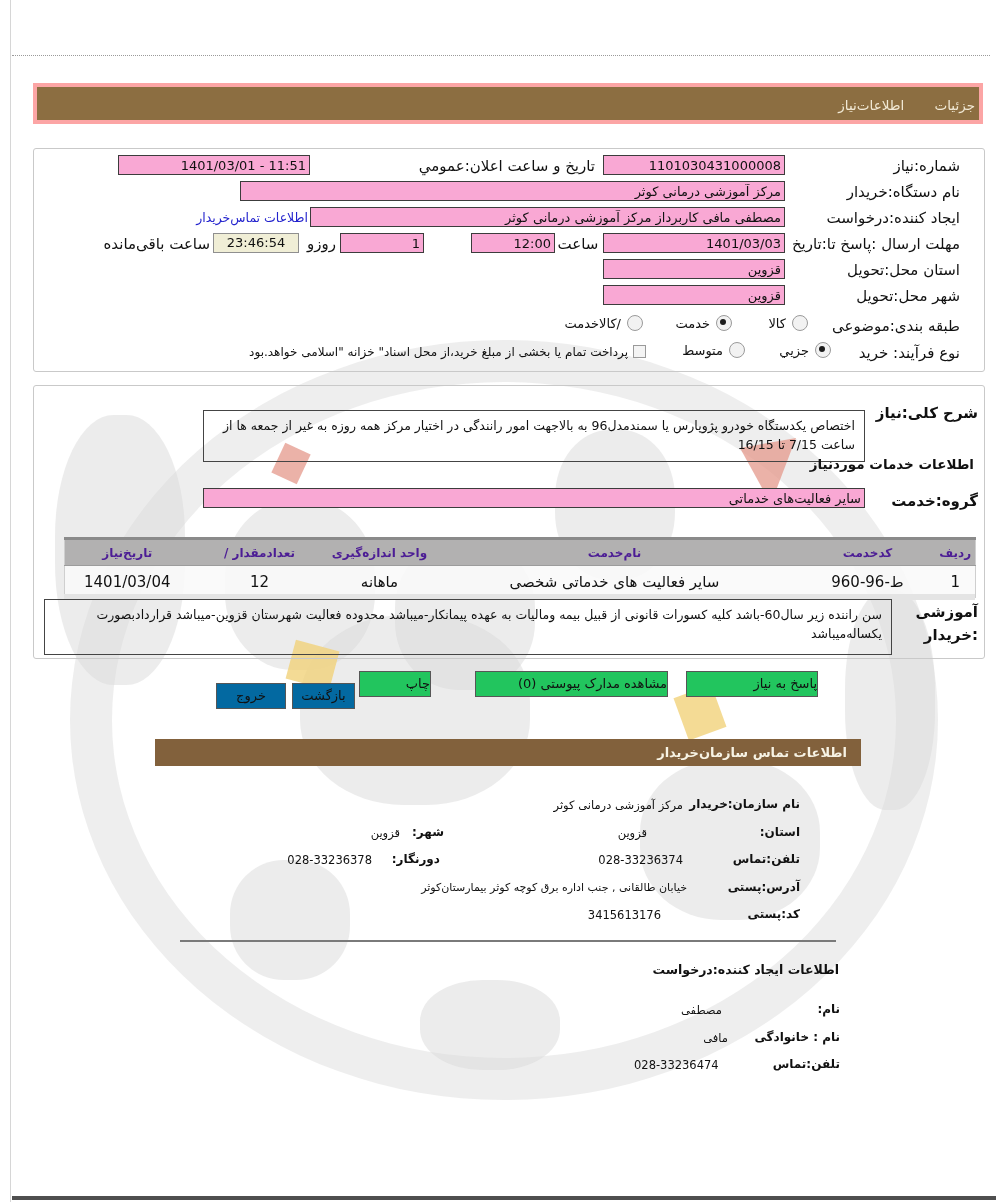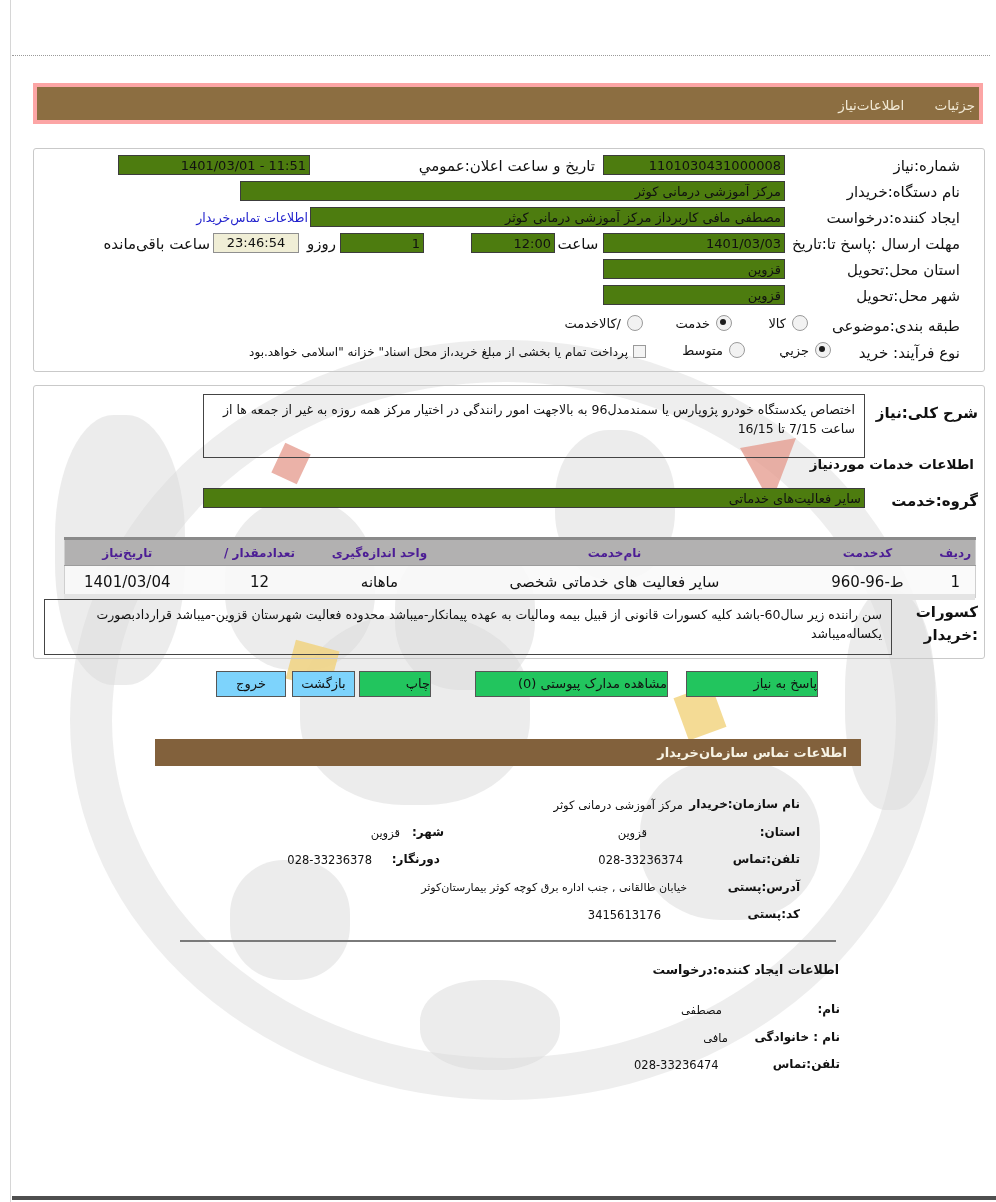--- a/index.html
+++ b/index.html
@@ -16,21 +16,21 @@
   .hdr-bar .tab{display:inline-block;margin-left:26px;cursor:default;}
   .bar2{left:155px;top:739px;width:706px;height:27px;background:#82613c;color:#f7f3e4;
         font-size:13px;font-weight:bold;line-height:27px;padding-right:14px;}
   
   .panel{border:1px solid #c9c9c9;border-radius:3px;background:transparent;}
   .box1{left:33px;top:148px;width:952px;height:224px;}
   .box2{left:33px;top:385px;width:952px;height:274px;}
   
   .lbl{font-size:15px;text-align:right;white-space:nowrap;}
   .b{font-weight:bold;}
-  .ibox{height:20px;border:1px solid #3c3c3c;background:#4d7c0f;font-size:13px;padding:0 3px;
+  .ibox{height:20px;border:1px solid #3c3c3c;background:#f9a8d4;font-size:13px;padding:0 3px;
         text-align:right;direction:rtl;font-family:inherit;color:#111;}
   .ltr{direction:ltr;}
   .link{color:#2323cd;font-size:12.5px;white-space:nowrap;cursor:pointer;}
   .countdown{height:20px;background:#f0eed6;border:1px solid #8f8f8f;font-size:13px;
              text-align:center;line-height:18px;direction:ltr;}
   
   .opt{display:flex;direction:rtl;align-items:center;gap:6px;font-size:13px;white-space:nowrap;}
   .radio{width:14px;height:14px;border-radius:50%;border:1px solid #9a9a9a;background:#f2f2f2;
          flex:0 0 auto;position:relative;}
   .radio.checked::after{content:'';position:absolute;left:3px;top:3px;width:6px;height:6px;
@@ -42,21 +42,21 @@
   
   table.svc{border-collapse:collapse;table-layout:fixed;width:911px;direction:rtl;
             border:1px solid #cfcfcf;}
   table.svc th{background:#b2b1b1;border-top:3px solid #8a8a8a;border-bottom:1px solid #9c9c9c;
                font-size:12px;font-weight:bold;height:23px;text-align:center;color:#4c1d95;}
   table.svc td{background:rgba(249,249,249,0.88);font-size:15px;height:29px;text-align:center;}
   .tbl-strip{left:64px;top:594px;width:911px;height:6px;background:#e4e4e4;}
   
   .btn{height:26px;border:1px solid #565656;font-size:13px;text-align:center;line-height:24px;cursor:pointer;}
   .btn.green{background:#22c55e;text-align:right;}
-  .btn.pink{background:#7dd3fc;}
+  .btn.pink{background:#0369a1;margin-top:12px;}
   
   .c-lbl{font-size:12px;font-weight:bold;text-align:right;white-space:nowrap;}
   .c-val{font-size:11.5px;text-align:right;white-space:nowrap;}
   .divider{left:180px;top:940px;width:656px;height:2px;background:#7a7a7a;}
   
   .wm{pointer-events:none;z-index:0;}
   .wm-circle{left:70px;top:340px;width:868px;height:760px;border:42px solid #dadada;
              border-radius:50%;opacity:.45;}
   .blob{background:#d9d9d9;opacity:.5;border-radius:45%;}
   .wm-red{background:#e4988b;opacity:.75;}
@@ -144,21 +144,21 @@
     <div class="abs opt" style="left:655px;top:342px;width:90px;">
       <span class="radio"></span>
       <span>متوسط</span>
     </div>
     <div class="abs chk" style="left:633px;top:345px;"></div>
     <div class="abs lbl" style="left:238px;top:345px;width:390px;font-size:12px;">پرداخت تمام یا بخشی از مبلغ خرید،از محل اسناد" خزانه "اسلامی خواهد.بود</div>
 
     <div class="abs panel box2"></div>
 
     <div class="abs lbl b" style="left:872px;top:404px;width:106px;">شرح کلی:نیاز</div>
-    <div class="abs txtbox" style="left:203px;top:394px;width:662px;height:64px;">اختصاص یکدستگاه خودرو پژوپارس یا سمندمدل96 به بالاجهت امور رانندگی در اختیار مرکز همه روزه به غیر از جمعه ها از ساعت 7/15 تا 16/15</div>
+    <div class="abs txtbox" style="left:203px;top:410px;width:662px;height:52px;">اختصاص یکدستگاه خودرو پژوپارس یا سمندمدل96 به بالاجهت امور رانندگی در اختیار مرکز همه روزه به غیر از جمعه ها از ساعت 7/15 تا 16/15</div>
 
     <div class="abs lbl b" style="left:778px;top:456px;width:196px;font-size:13.5px;">اطلاعات خدمات موردنیاز</div>
 
     <div class="abs lbl b" style="left:872px;top:492px;width:106px;">گروه:خدمت</div>
     <input class="abs ibox" style="left: 203px; top: 488px; width: 662px;" readonly="" value="سایر فعالیت‌های خدماتی">
 
     <table class="svc abs" style="left:64px;top:537px;">
       <colgroup>
           <col style="width:40px">
           <col style="width:136px">
@@ -184,21 +184,21 @@
           <td>سایر فعالیت های خدماتی شخصی</td>
           <td>ماهانه</td>
           <td>12</td>
           <td dir="ltr">1401/03/04</td>
         </tr>
       </tbody>
     </table>
     <div class="abs tbl-strip"></div>
 
     <div class="abs lbl b" style="left:896px;top:601px;width:82px;line-height:1.5;">
-      <span>کسورات</span><br>
+      <span>آموزشی</span><br>
       <span>:خریدار</span>
     </div>
     <div class="abs txtbox" style="left:44px;top:599px;width:848px;height:56px;">سن راننده زیر سال60-باشد کلیه کسورات قانونی از قبیل بیمه ومالیات به عهده پیمانکار-میباشد محدوده فعالیت شهرستان قزوین-میباشد قراردادبصورت یکساله‌میباشد</div>
 
     <div class="abs btn green" style="left:686px;top:671px;width:132px;">پاسخ به نیاز</div>
     <div class="abs btn green" style="left:475px;top:671px;width:193px;">مشاهده مدارک پیوستی (0)</div>
     <div class="abs btn green" style="left:359px;top:671px;width:72px;">چاپ</div>
     <div class="abs btn pink" style="left:292px;top:671px;width:63px;">بازگشت</div>
     <div class="abs btn pink" style="left:216px;top:671px;width:70px;">خروج</div>
 

